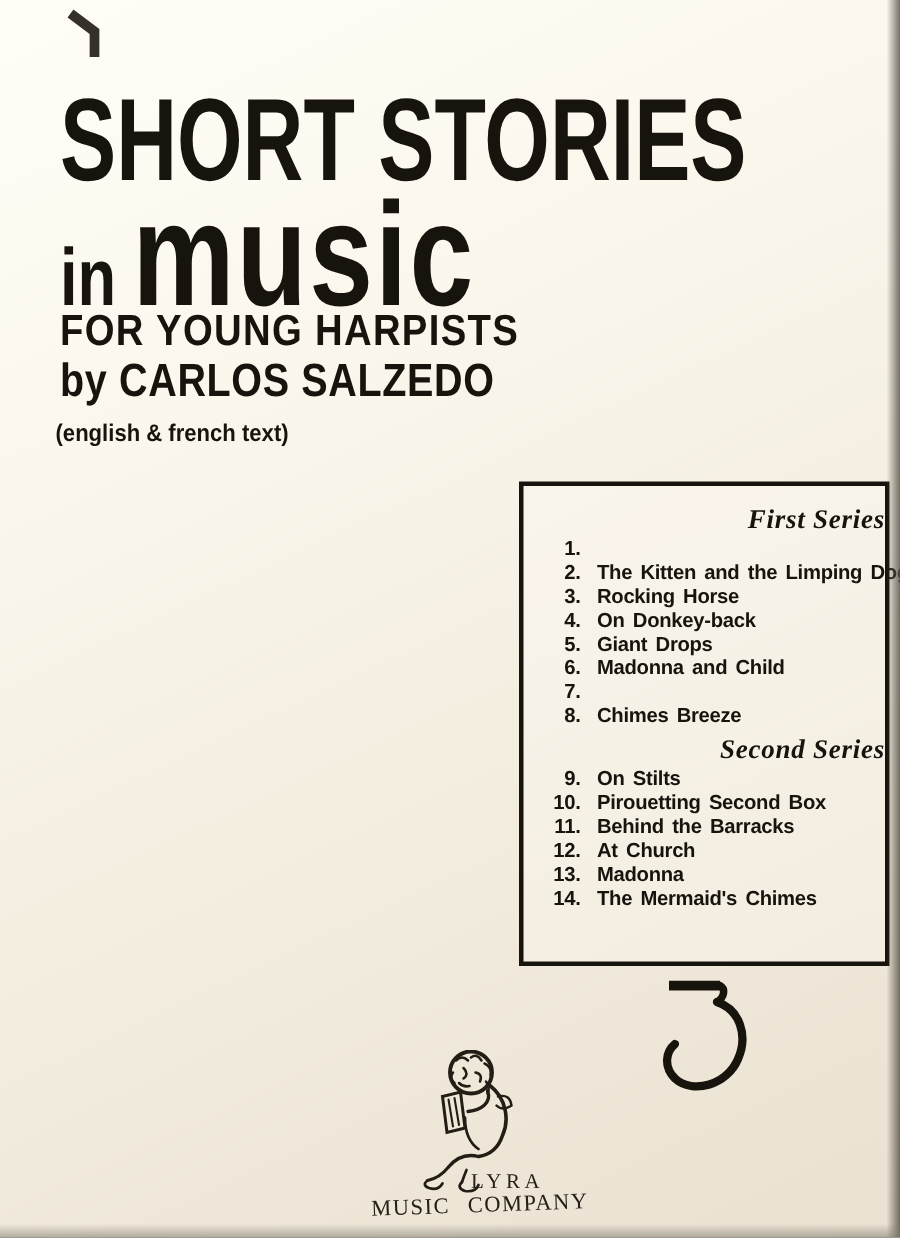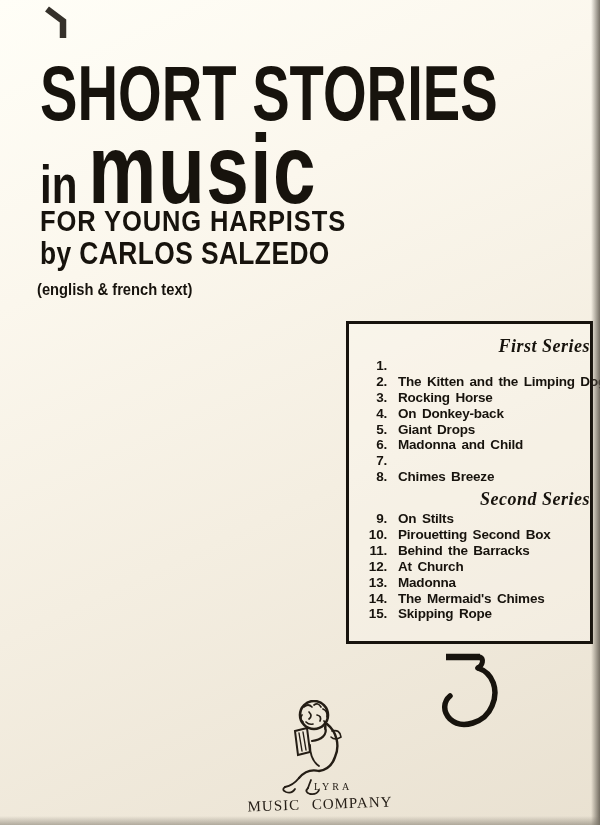--- a/index.html
+++ b/index.html
@@ -37,21 +37,21 @@
   .series-h.second { margin-top:4px; }
   .trow { display:flex; height:15.9px; align-items:baseline; font-weight:bold;
     font-size:13.5px; letter-spacing:-0.2px; }
   .trow .num { width:38px; text-align:right; flex:none; }
   .trow .ttl { margin-left:11px; word-spacing:2px; white-space:nowrap; }
 
   .plate { position:absolute; left:436px; top:650px; width:64px; height:90px; }
 
   .logo { position:absolute; left:276px; top:700px; width:88px; height:102px; }
   .lyra { position:absolute; left:314px; top:781px; font-family:"Liberation Serif", serif;
-    font-size:10px; letter-spacing:3px; color:#272019; }
+    font-size:14px; letter-spacing:3px; color:#272019; }
   .company { position:absolute; left:244px; top:796px; width:152px; text-align:center;
     font-family:"Liberation Serif", serif; font-size:15px; letter-spacing:1px;
     word-spacing:7px; color:#272019; transform:rotate(-2deg); }
   svg { display:block; }
 </style>
 </head>
 <body>
 
 <div class="page">
 
@@ -122,24 +122,20 @@
       <span class="ttl">At Church</span>
     </div>
     <div class="trow">
       <span class="num">13.</span>
       <span class="ttl">Madonna</span>
     </div>
     <div class="trow">
       <span class="num">14.</span>
       <span class="ttl">The Mermaid's Chimes</span>
     </div>
-    <div class="trow">
-      <span class="num">15.</span>
-      <span class="ttl">Skipping Rope</span>
-    </div>
   </div>
 
   <div class="plate" aria-label="5">
     <svg width="64" height="90" viewBox="0 0 64 90">
       <path d="M10 7 H44" fill="none" stroke="#17130d" stroke-width="6.5"></path>
       <path d="M44 7 C48 9 47 15 42 18" fill="none" stroke="#17130d" stroke-width="5" stroke-linecap="round"></path>
       <path d="M42 18 C57 23 63 40 56 56 C49 73 26 80 14 69 C6 61 8 51 14 46" fill="none" stroke="#17130d" stroke-width="5.5" stroke-linecap="round"></path>
     </svg>
   </div>
 

